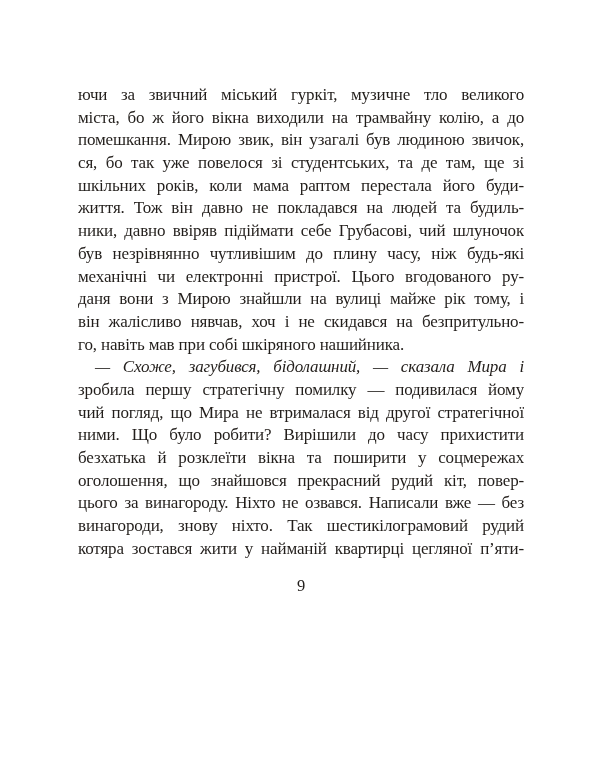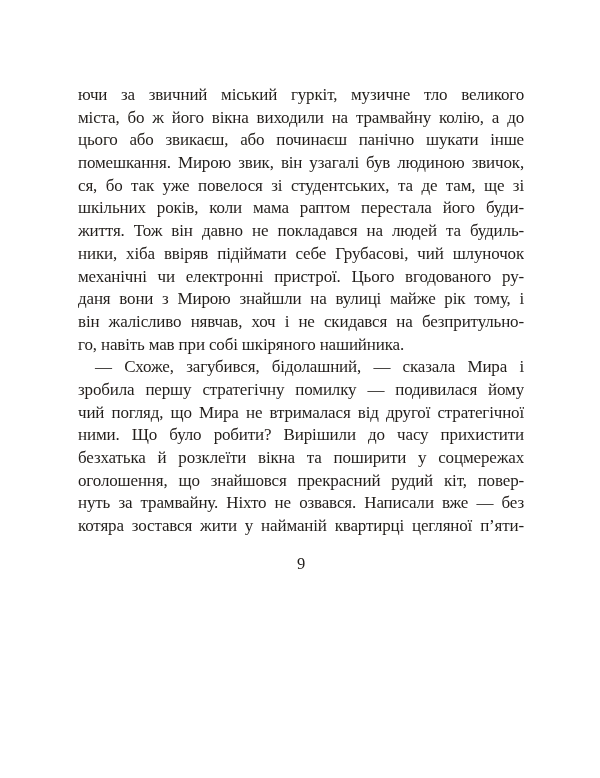--- a/index.html
+++ b/index.html
@@ -36,55 +36,57 @@
     overflow: hidden;
     white-space: nowrap;
   }
   
   .line { white-space: normal; }
   .line.last-line {
     text-align-last: left;
   }
   .line.indent {
     text-indent: 17px;
+    font-style: italic;
   }
   .page-number {
     margin-top: 16px;
     font-size: 16.5px;
     text-align: center;
     letter-spacing: 0;
   }
 </style>
 </head>
 <body>
 
 <div class="page">
   <div class="textblock">
 
     <div class="paragraph">
         <div class="line">ючи за звичний міський гуркіт, музичне тло великого</div>
         <div class="line">міста, бо ж його вікна виходили на трамвайну колію, а до</div>
-        <div class="line">цього або звикаєш, або починаєш панічно шукати інше</div>
         <div class="line">помешкання. Мирою звик, він узагалі був людиною звичок,</div>
         <div class="line">ся, бо так уже повелося зі студентських, та де там, ще зі</div>
         <div class="line">шкільних років, коли мама раптом перестала його буди-</div>
         <div class="line">життя. Тож він давно не покладався на людей та будиль-</div>
-        <div class="line">ники, хіба ввіряв підіймати себе Грубасові, чий шлуночок</div>
+        <div class="line">ники, давно ввіряв підіймати себе Грубасові, чий шлуночок</div>
+        <div class="line">був незрівнянно чутливішим до плину часу, ніж будь-які</div>
         <div class="line">механічні чи електронні пристрої. Цього вгодованого ру-</div>
         <div class="line">даня вони з Мирою знайшли на вулиці майже рік тому, і</div>
         <div class="line">він жалісливо нявчав, хоч і не скидався на безпритульно-</div>
         <div class="line last-line">го, навіть мав при собі шкіряного нашийника.</div>
       </div>
 
     <div class="paragraph">
         <div class="line indent">— Схоже, загубився, бідолашний, — сказала Мира і</div>
         <div class="line">зробила першу стратегічну помилку — подивилася йому</div>
         <div class="line">чий погляд, що Мира не втрималася від другої стратегічної</div>
         <div class="line">ними. Що було робити? Вирішили до часу прихистити</div>
         <div class="line">безхатька й розклеїти вікна та поширити у соцмережах</div>
         <div class="line">оголошення, що знайшовся прекрасний рудий кіт, повер-</div>
-        <div class="line">нуть за трамвайну. Ніхто не озвався. Написали вже — без</div>
+        <div class="line">цього за винагороду. Ніхто не озвався. Написали вже — без</div>
+        <div class="line">винагороди, знову ніхто. Так шестикілограмовий рудий</div>
         <div class="line">котяра зостався жити у найманій квартирці цегляної п’яти-</div>
       </div>
 
     <div class="page-number">9</div>
   </div>
 </div>
 
 </body></html>

